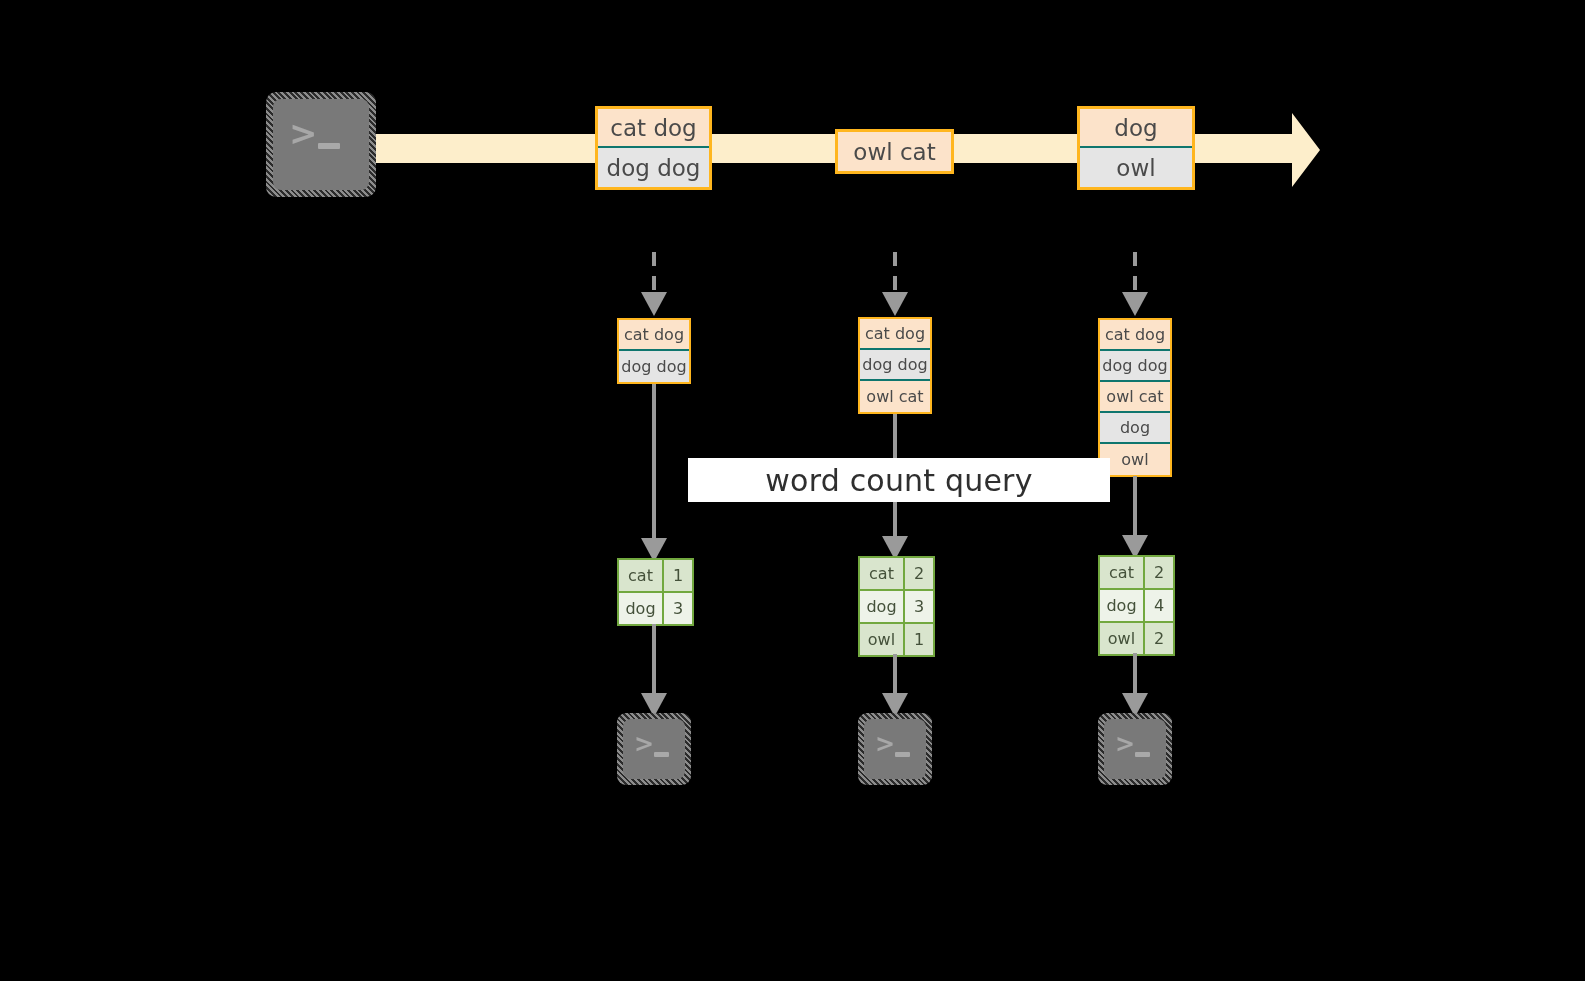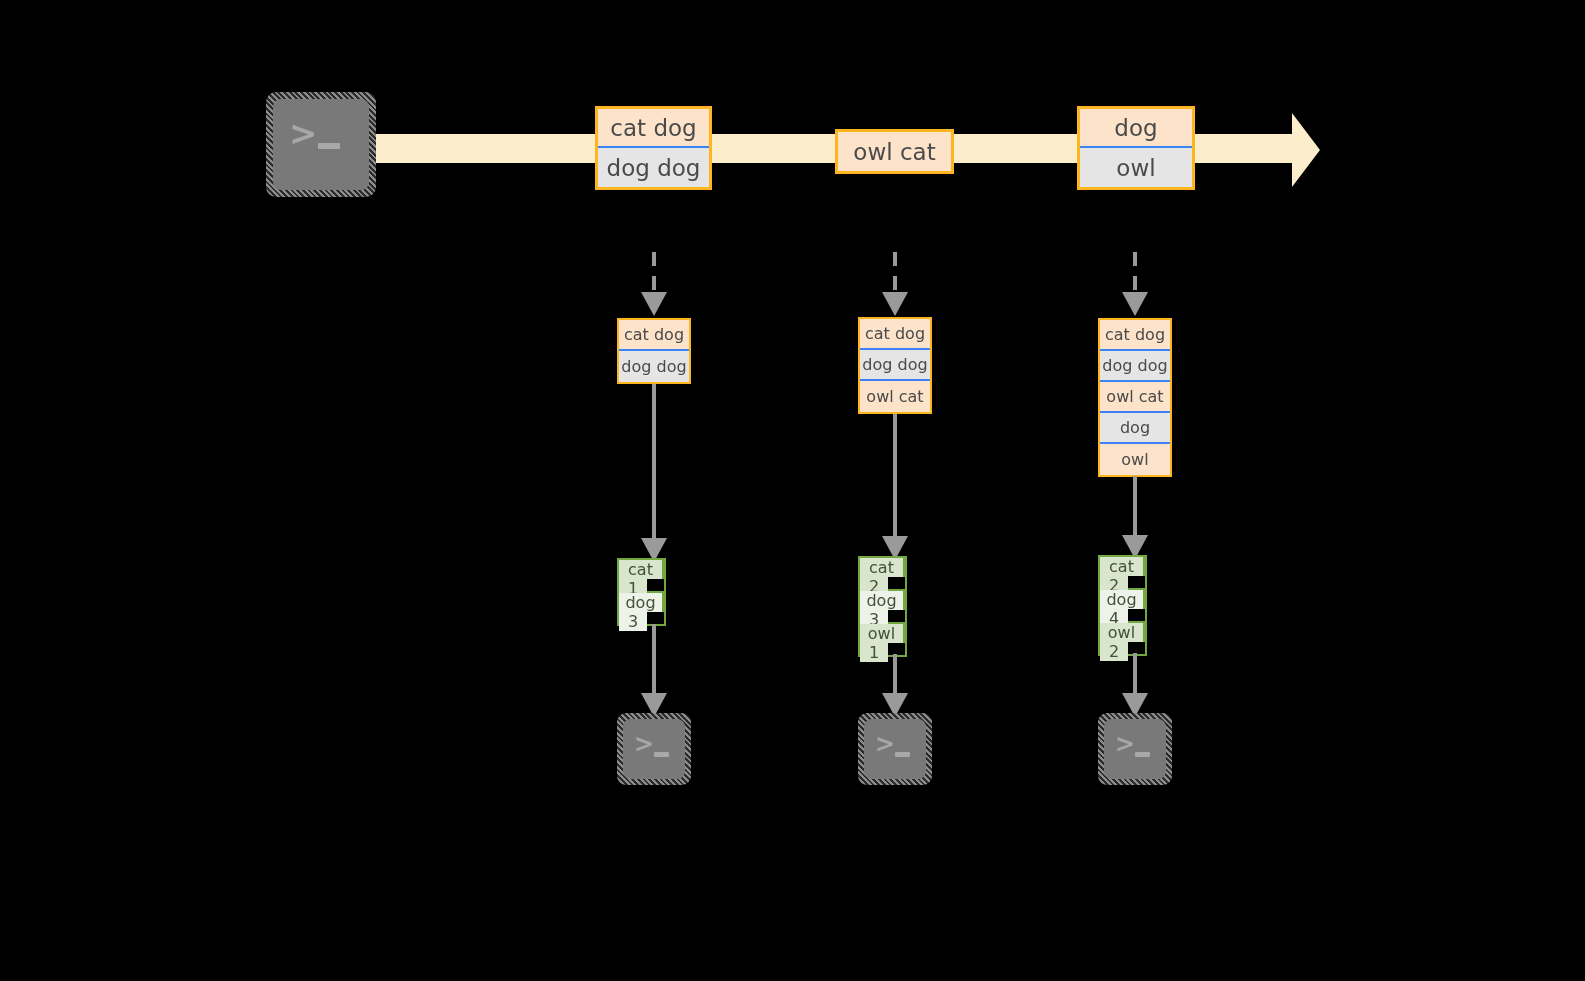--- a/index.html
+++ b/index.html
@@ -73,21 +73,21 @@
     display: flex;
     flex-direction: column;
   }
   .rec {
     box-sizing: border-box;
     background: #fce3ca;
     display: flex;
     align-items: center;
     justify-content: center;
     color: #4a4a4a;
-    border-bottom: 2px solid #3b82f6;
+    border-bottom: 2px solid #0f766e;
   }
   .rec:last-child { border-bottom: none; }
   .rec.alt { background: #e5e5e5; }
 
   
   .rec-stack.top .rec { height: 39px; font-size: 23px; }
   
   .rec-stack.mid { border-width: 2px; }
   .rec-stack.mid .rec { height: 31px; font-size: 16px; border-bottom-width: 2px; }
 
@@ -96,21 +96,20 @@
     position: absolute;
     box-sizing: border-box;
     border: 2px solid #72a83f;
     display: flex;
     flex-direction: column;
   }
   .res-row {
     display: flex;
     height: 31px;
     border-bottom: 2px solid #72a83f;
-    flex-direction: column;
   }
   .res-row:last-child { border-bottom: none; }
   .res-cell {
     box-sizing: border-box;
     display: flex;
     align-items: center;
     justify-content: center;
     font-size: 16px;
     color: #44513a;
     background: #d9e5cd;
@@ -280,14 +279,17 @@
     <path d="M 5 40 L 31 40 L 18 64 Z" fill="#9a9a9a"></path>
   </svg>
 
   <div class="term-icon small" style="left:1098px; top:713px; width:74px; height:72px;">
     <div class="face">
       <span class="chev">&gt;</span>
       <span class="dash"></span>
     </div>
   </div>
 
+  <div class="banner" style="left:688px; top:458px; width:422px; height:44px;">
+    <span>word count query</span>
+  </div>
 
 </div>
 
 </body></html>

